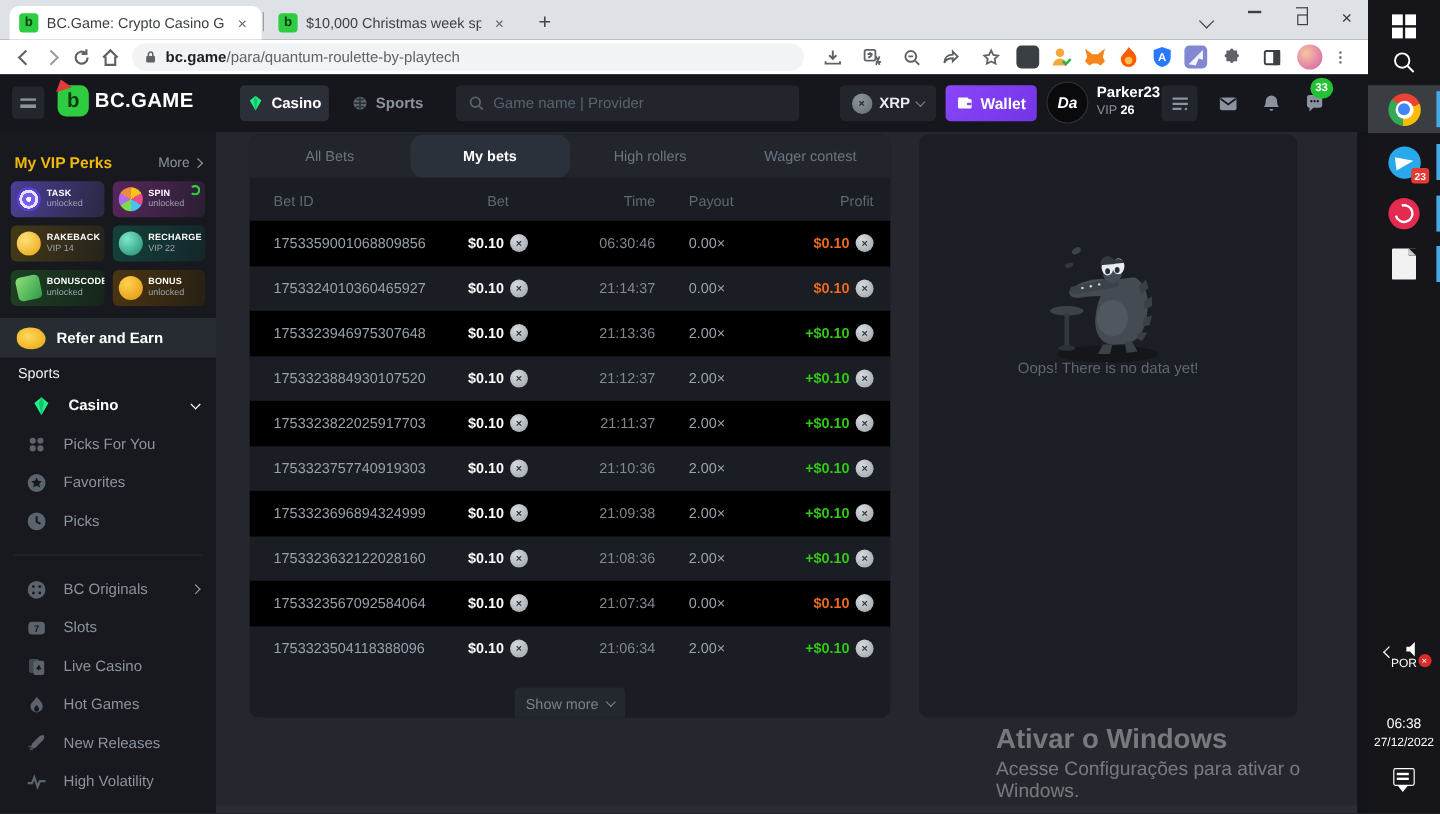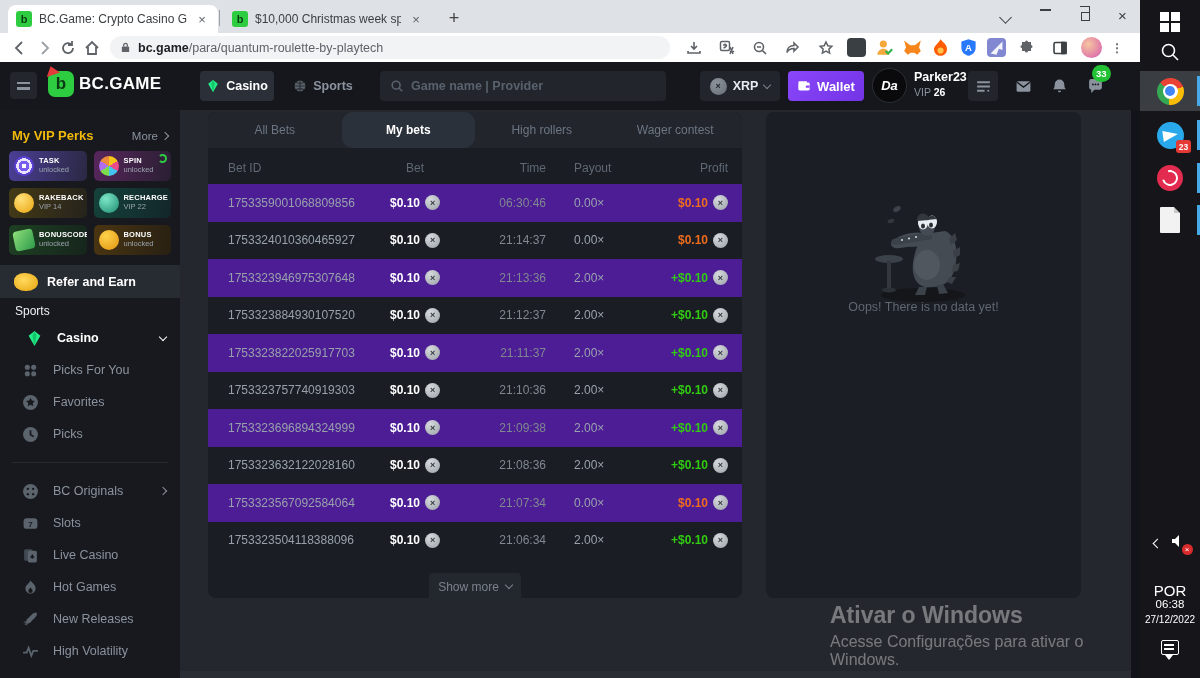--- a/index.html
+++ b/index.html
@@ -45,21 +45,21 @@
   .logo{position:absolute;left:48px;top:9px;display:flex;align-items:center;gap:5px;}
   .logo-b{width:26px;height:26px;border-radius:7px;background:#2ecc40;color:#0b3b12;font-weight:800;font-size:17px;display:flex;align-items:center;justify-content:center;position:relative;}
   .logo-b::after{content:"";position:absolute;left:-3px;top:-5px;width:0;height:0;border-left:7px solid transparent;border-right:7px solid transparent;border-bottom:9px solid #e23b3b;transform:rotate(-18deg);}
   .logo-tx{color:#fff;font-weight:800;font-size:17px;letter-spacing:.3px;}
   .pill{position:absolute;top:9px;height:30px;border-radius:4px;display:flex;align-items:center;justify-content:center;gap:6px;font-size:12.5px;}
   .casino-pill{left:200px;width:74px;background:#2b3038;color:#fff;font-weight:700;}
   .sports-pill{left:288px;width:70px;color:#8b939e;font-weight:600;}
   .pill svg{width:14px;height:14px;}
   .search-box{position:absolute;left:380px;top:9px;width:286px;height:30px;background:#22252c;border-radius:4px;display:flex;align-items:center;padding:0 10px;gap:7px;}
   .search-box svg{width:14px;height:14px;flex:none;}
-  .search-box input{background:transparent;border:none;outline:none;color:#84cc16;font-size:12.5px;width:100%;font-weight:bold;}
+  .search-box input{background:transparent;border:none;outline:none;color:#84cc16;font-size:12.5px;width:100%;}
   .search-box input::placeholder{color:#59626c;}
   .cur-pill{left:700px;width:80px;background:#22252c;color:#e8ecf0;font-weight:600;}
   .coin{display:inline-flex;width:15px;height:15px;border-radius:50%;background:radial-gradient(circle at 35% 30%,#d7dbdf,#9aa0a6);color:#33383e;font-weight:800;font-size:9px;align-items:center;justify-content:center;font-style:normal;flex:none;}
   .coin.dark{background:radial-gradient(circle at 35% 30%,#8d949b,#676d74);color:#22262b;width:17px;height:17px;}
   .chev{display:inline-block;width:6px;height:6px;border-right:1.8px solid currentColor;border-bottom:1.8px solid currentColor;transform:rotate(45deg);}
   .chev.r{transform:rotate(-45deg);}
   .chev.l{transform:rotate(135deg);}
   .wallet-btn{left:788px;width:76px;background:linear-gradient(135deg,#8a46fa,#7334e6);color:#fff;font-weight:700;font-size:13px;}
   .hdr-avatar{position:absolute;left:872px;top:6px;width:35px;height:35px;border-radius:50%;background:#0a0a0c;color:#fff;font-weight:800;font-style:italic;font-size:13px;display:flex;align-items:center;justify-content:center;border:1px solid #2c2f35;}
   .hdr-user{position:absolute;left:914px;top:8px;}
@@ -109,21 +109,21 @@
   
   .main{position:absolute;left:180px;top:48px;width:960px;height:568px;}
   .bets-panel{position:absolute;left:28px;top:2px;width:534px;height:486px;background:#1a1d23;border-radius:8px;overflow:hidden;}
   .bets-tabs{display:flex;height:36px;background:#22252b;}
   .btab{flex:1;display:flex;align-items:center;justify-content:center;font-size:12px;color:#6c7683;}
   .btab.active{background:#2b313b;color:#fff;font-weight:700;border-radius:11px;}
   .grid-cols{display:grid;grid-template-columns:152px 70px 96px 100px 1fr;padding:0 14px 0 20px;align-items:center;}
   .bets-head{height:32px;color:#5f6873;font-size:12px;margin-top:4px;}
   .c0{text-align:left;} .c1{text-align:center;} .c2{text-align:right;} .c3{text-align:left;padding-left:28px;} .c4{text-align:right;}
   .bet-row{height:37.5px;font-size:12px;}
-  .bet-row.alt{background:#4c1d95;}
+  .bet-row.alt{background:#000000;}
   .bet-row .c0{color:#98a1ab;}
   .bet-row .c1{color:#fff;font-weight:700;display:flex;align-items:center;justify-content:center;gap:5px;}
   .bet-row .c2{color:#808890;}
   .bet-row .c3{color:#9aa3ad;}
   .bet-row .c4{font-weight:700;display:flex;align-items:center;justify-content:flex-end;gap:5px;}
   .bet-row .c4.win{color:#31cb12;}
   .bet-row .c4.loss{color:#ee6c1e;}
   .show-more{margin:14px auto 0 auto;width:92px;height:28px;background:#23272e;border-radius:4px;color:#7b828c;font-size:12px;display:flex;align-items:center;justify-content:center;gap:7px;}
   .empty-panel{position:absolute;left:586px;top:2px;width:315px;height:486px;background:#1b1e24;border-radius:8px;}
   .croc{position:absolute;left:95px;top:75px;}
@@ -706,18 +706,18 @@
 
     <div class="tb-bottom" style="top:534px;display:flex;justify-content:center;gap:10px;align-items:center;">
       <span class="chev l" style="color:#fff;width:7px;height:7px;"></span>
       <span class="spk">
         <svg width="16" height="14" viewBox="0 0 16 14" fill="#fff">
             <path d="M1 5h3l4-4v12l-4-4H1z"></path>
           </svg>
         <span class="spk-badge xglyph"></span>
       </span>
     </div>
-    <div class="tb-bottom" style="top:582px;font-size:15px;">POR</div>
+    <div class="tb-bottom" style="top:548px;font-size:10px;">POR</div>
     <div class="tb-bottom" style="top:598px;font-size:11.5px;">06:38</div>
     <div class="tb-bottom" style="top:614px;font-size:10px;">27/12/2022</div>
     <div class="tb-bottom" style="top:640px;"><span class="ac-icon"></span></div>
   </div>
 </div>
 
 </body></html>

